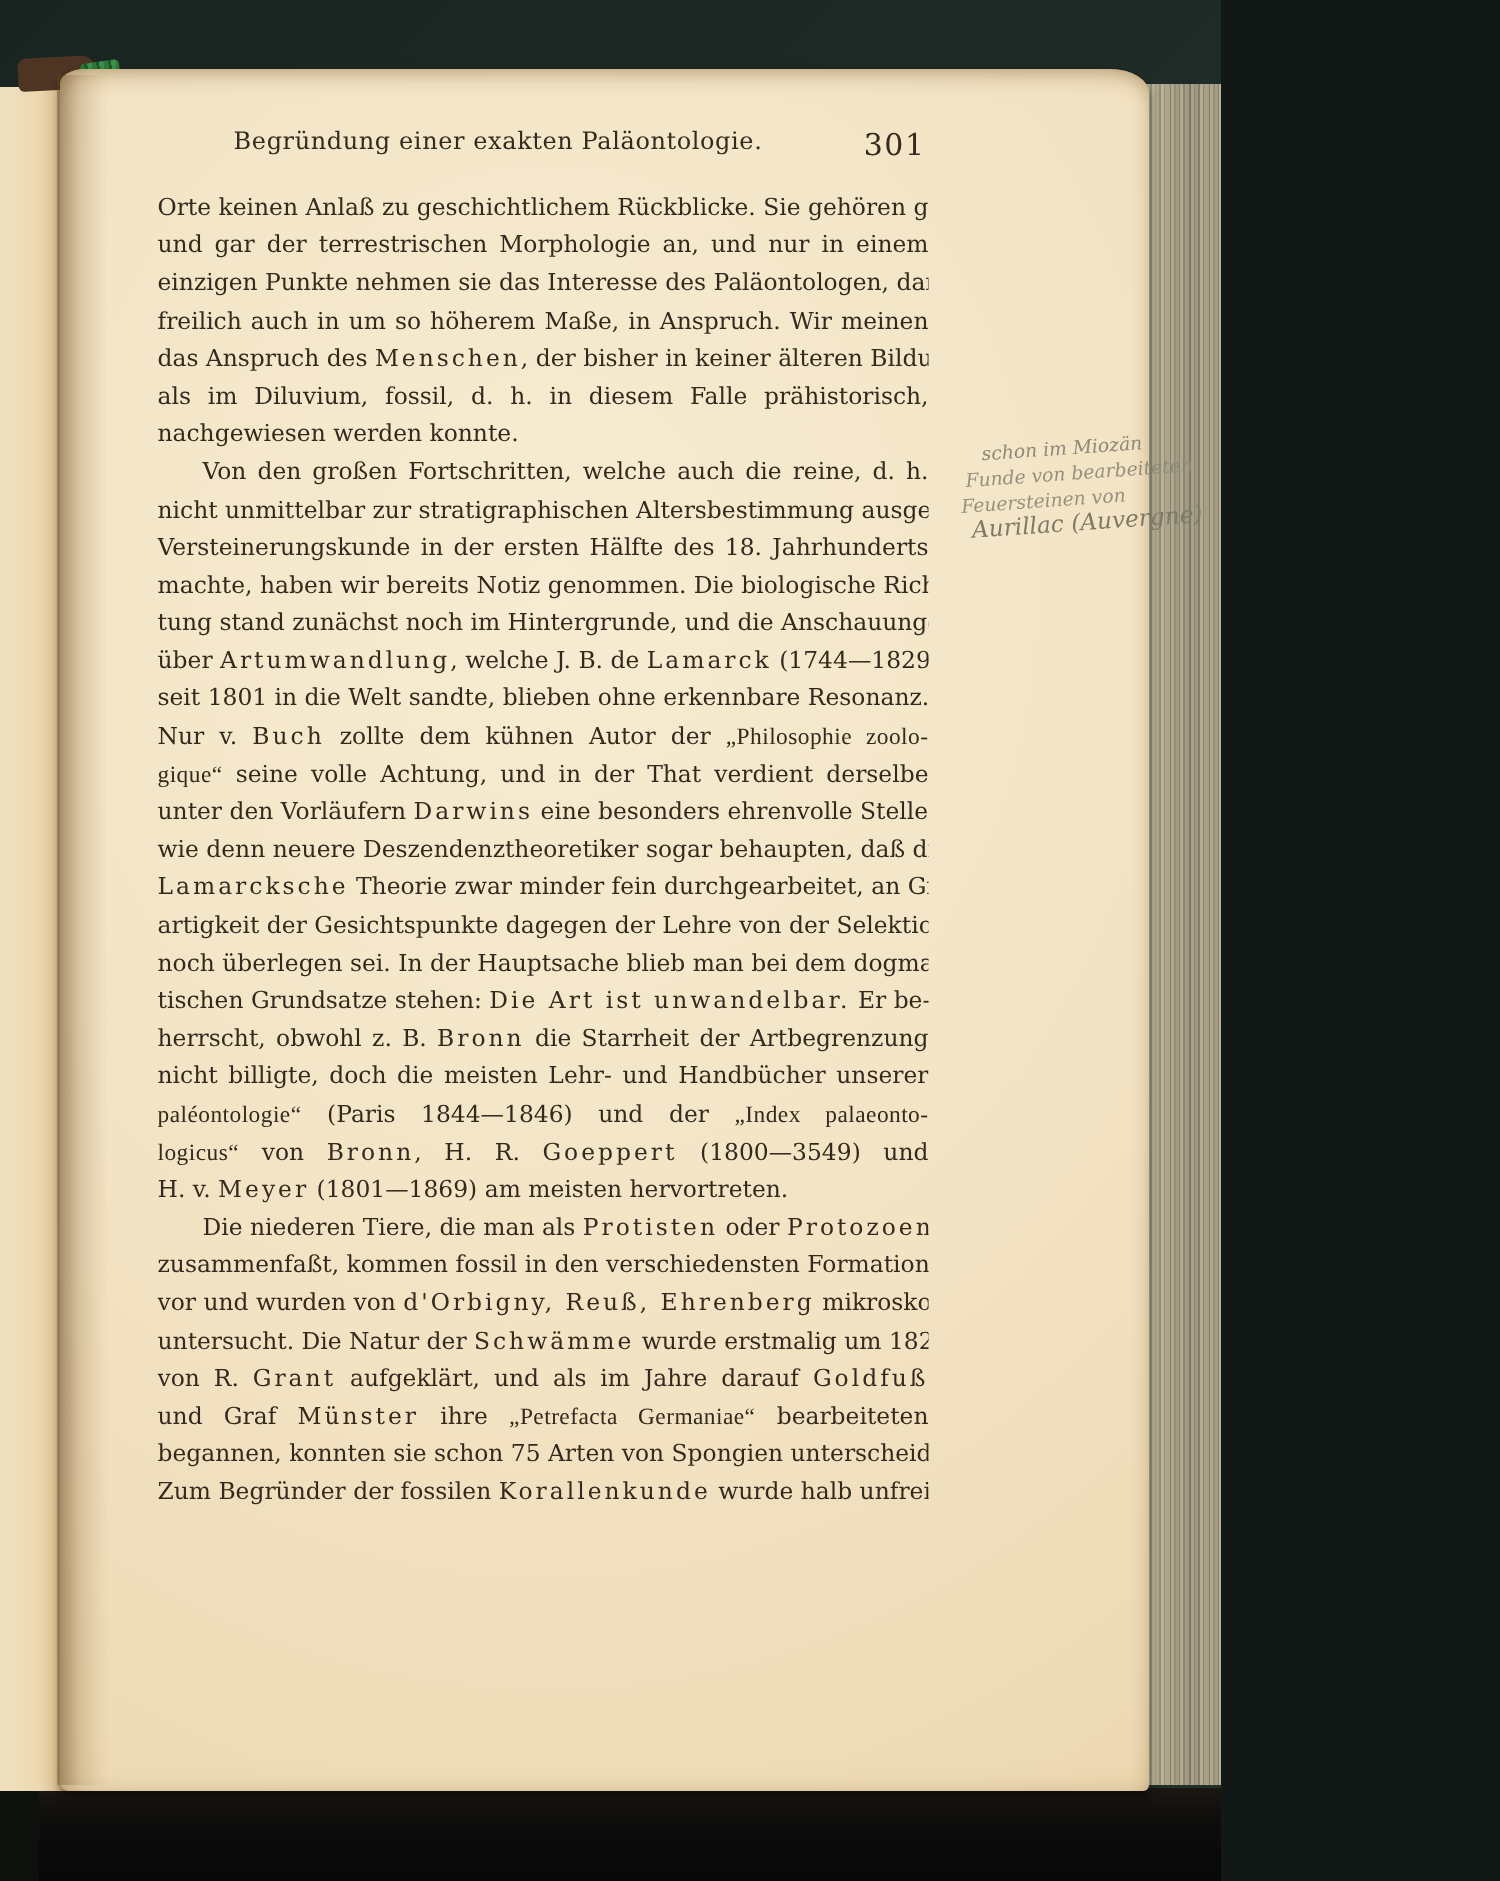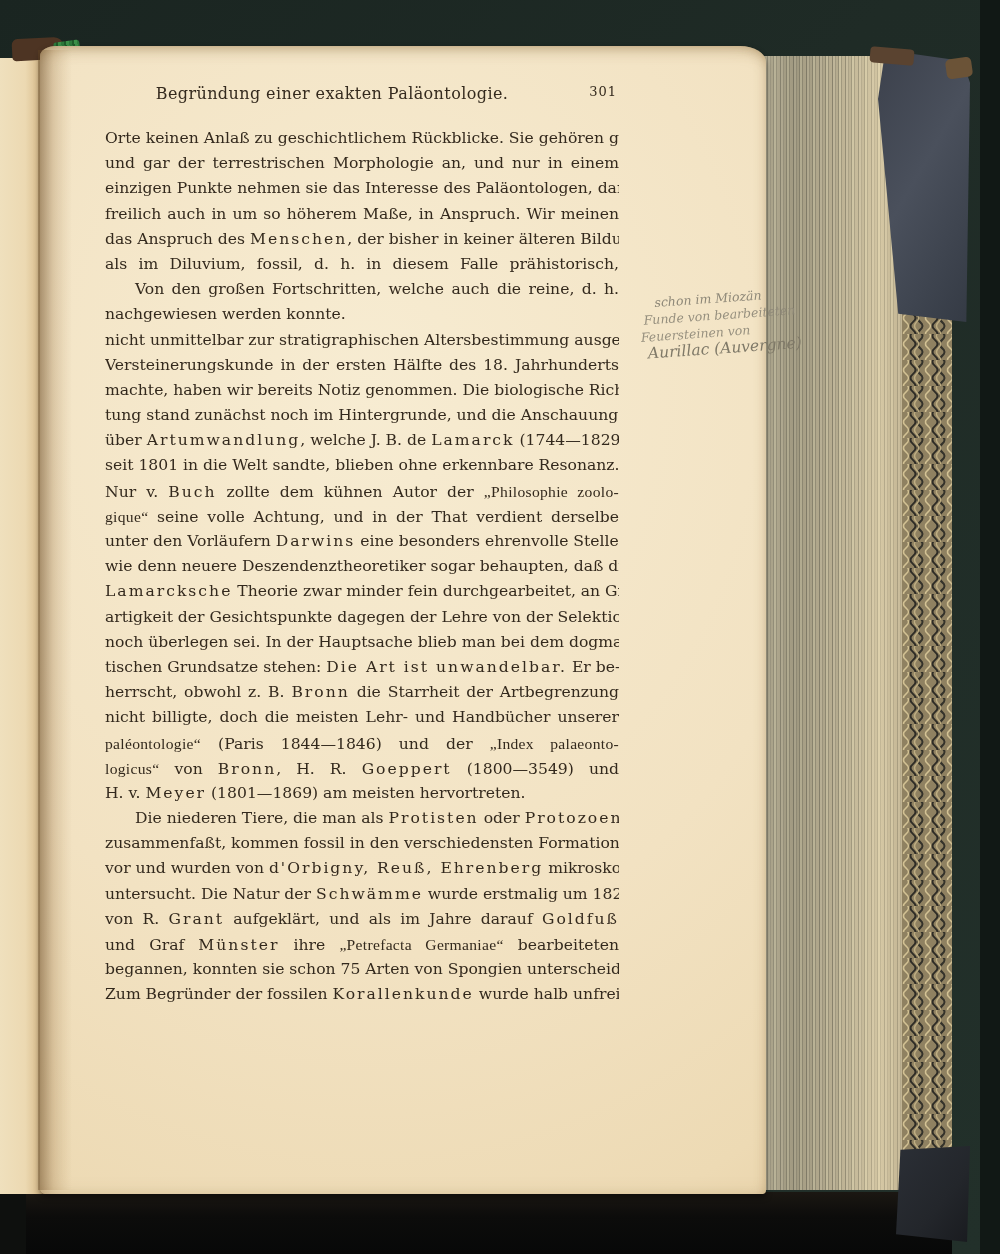--- a/index.html
+++ b/index.html
@@ -1,16 +1,16 @@
 <!DOCTYPE html>
 <html><head>
 <meta charset="utf-8">
 <style>
   html,body{margin:0;padding:0;background:#111815;}
-  #scene{position:relative;width:980px;height:1254px;overflow:hidden;
+  #scene{position:relative;width:814px;height:1254px;overflow:hidden;
          background:linear-gradient(135deg,#1a2521 0%,#1f2b26 40%,#22302a 100%);
          font-family:"DejaVu Serif","Liberation Serif",serif;}
   
   .cover-bottom-band{position:absolute;left:0;top:1192px;width:952px;height:62px;
          background:linear-gradient(180deg,#1b1712 0%,#0c0c0b 40%,#070808 100%);}
   .cover-left-sliver{position:absolute;left:0;top:1100px;width:26px;height:154px;background:#0e100e;}
   .facing-page{position:absolute;left:0;top:58px;width:46px;height:1136px;
          background:linear-gradient(90deg,#efe0bd 0%,#ecd9b2 55%,#d9bd8d 85%,#c3a271 100%);}
   .spine-bit{position:absolute;left:12px;top:38px;width:52px;height:22px;background:#4d3423;
          border-radius:6px 10px 4px 4px;transform:rotate(-3deg);}
@@ -45,21 +45,21 @@
                    inset -6px 0 14px -8px rgba(150,120,70,.45),
                    inset 0 10px 16px -10px rgba(130,95,45,.5),
                    0 3px 6px rgba(0,0,0,.45);}
   .gutter{position:absolute;left:38px;top:50px;width:34px;height:1140px;
         background:linear-gradient(90deg,rgba(100,70,35,.38) 0%,rgba(150,110,60,.18) 45%,rgba(0,0,0,0) 100%);
         pointer-events:none;}
   
   .running-header{position:absolute;left:105px;top:84px;width:514px;height:22px;
         color:#342a1e;font-size:16px;letter-spacing:.4px;}
   .running-header .title{position:absolute;left:0;right:60px;text-align:center;}
-  .running-header .pageno{position:absolute;right:2px;top:0;font-size:13px;letter-spacing:1px;}
+  .running-header .pageno{position:absolute;right:2px;top:0;font-size:20px;letter-spacing:1px;}
   .body-text{position:absolute;left:105px;top:126px;width:514px;color:#33291d;
         font-size:15.6px;}
   .line{height:25.2px;line-height:25.2px;text-align:justify;text-align-last:justify;
         overflow:hidden;white-space:nowrap;}
   .line.nojust{text-align-last:left;}
   .line.indent{padding-left:30px;}
   .line span.sp{letter-spacing:2px;}
   .line span.ant{font-family:"Liberation Serif",serif;letter-spacing:.3px;}
   
   .line{display:block;}
@@ -112,22 +112,22 @@
     <span class="pageno">301</span>
   </div>
 
   <div class="body-text">
       <div class="line"><span>Orte keinen Anlaß zu geschichtlichem Rückblicke.  Sie gehören ganz</span></div>
       <div class="line"><span>und gar der terrestrischen Morphologie an, und nur in einem</span></div>
       <div class="line"><span>einzigen Punkte nehmen sie das Interesse des Paläontologen, dann</span></div>
       <div class="line"><span>freilich auch in um so höherem Maße, in Anspruch.  Wir meinen</span></div>
       <div class="line"><span>das Anspruch des </span><span class="sp">Menschen</span><span>, der bisher in keiner älteren Bildung,</span></div>
       <div class="line"><span>als im Diluvium, fossil, d. h. in diesem Falle prähistorisch,</span></div>
+      <div class="line nojust"><span>nachgewiesen werden konnte.</span></div>
       <div class="line indent"><span>Von den großen Fortschritten, welche auch die reine, d. h.</span></div>
-      <div class="line nojust"><span>nachgewiesen werden konnte.</span></div>
       <div class="line"><span>nicht unmittelbar zur stratigraphischen Altersbestimmung ausgenützte</span></div>
       <div class="line"><span>Versteinerungskunde in der ersten Hälfte des 18. Jahrhunderts</span></div>
       <div class="line"><span>machte, haben wir bereits Notiz genommen.  Die biologische Rich-</span></div>
       <div class="line"><span>tung stand zunächst noch im Hintergrunde, und die Anschauungen</span></div>
       <div class="line"><span>über </span><span class="sp">Artumwandlung</span><span>, welche J. B. de </span><span class="sp">Lamarck</span><span> (1744—1829)</span></div>
       <div class="line"><span>seit 1801 in die Welt sandte, blieben ohne erkennbare Resonanz.</span></div>
       <div class="line"><span>Nur v. </span><span class="sp">Buch</span><span> zollte dem kühnen Autor der </span><span class="ant">„Philosophie zoolo-</span></div>
       <div class="line"><span class="ant">gique“</span><span> seine volle Achtung, und in der That verdient derselbe</span></div>
       <div class="line"><span>unter den Vorläufern </span><span class="sp">Darwins</span><span> eine besonders ehrenvolle Stelle,</span></div>
       <div class="line"><span>wie denn neuere Deszendenztheoretiker sogar behaupten, daß die</span></div>

